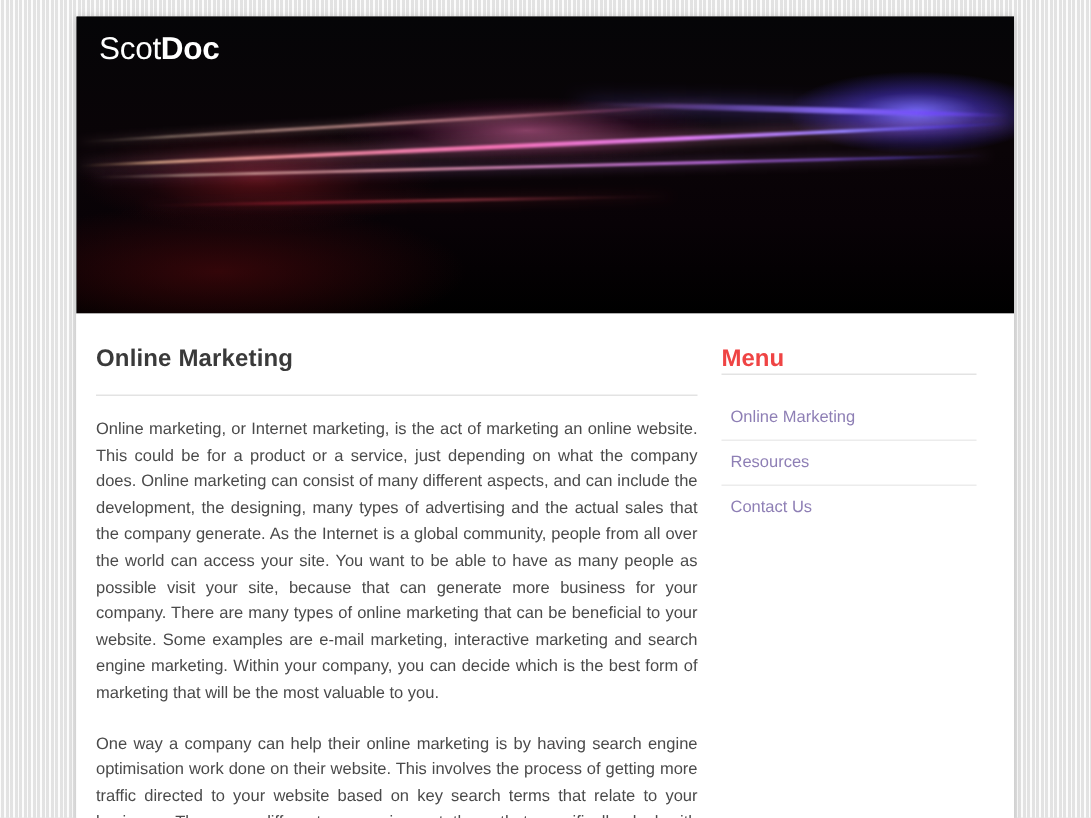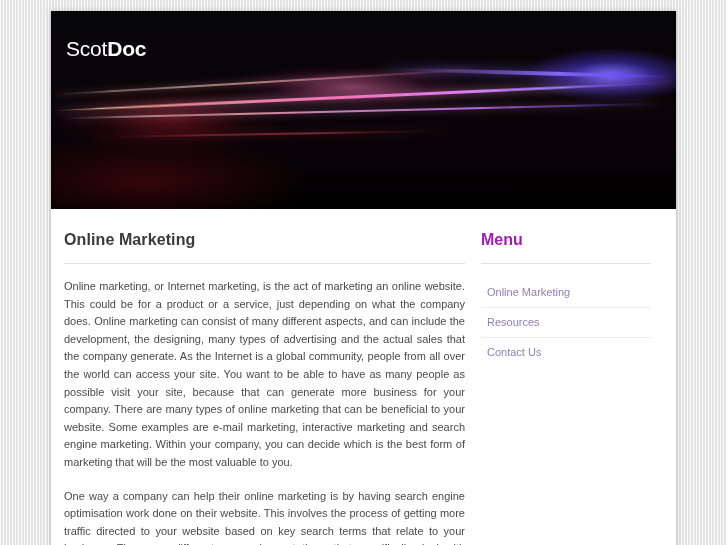--- a/index.html
+++ b/index.html
@@ -121,21 +121,21 @@
       rgba(0,0,0,0) 0%,
       rgba(200,40,60,0.45) 25%,
       rgba(255,90,110,0.45) 60%,
       rgba(120,10,30,0) 100%);
     transform: rotate(-1deg);
     box-shadow: 0 0 8px rgba(220,60,70,0.35);
   }
   .logo {
     position: absolute;
     left: 15px;
-    top: 26px;
+    top: 10px;
     z-index: 4;
     font-size: 21px;
     font-weight: bold;
     letter-spacing: -0.2px;
     color: #ffffff;
     font-family: "Liberation Sans", sans-serif;
   }
   .logo .light { color: #ffffff; font-weight: normal; }
   .logo .bold { color: #ffffff; font-weight: bold; }
 
@@ -167,23 +167,22 @@
     text-align: justify;
     margin: 0 0 16px 0;
   }
   .sidebar {
     width: 180px;
     padding: 14px 10px 0 0;
   }
   .menu-title {
     font-size: 16px;
     font-weight: bold;
-    color: #a21caf;
+    color: #ef4444;
     margin: 8px 0 14px 0;
-    padding-bottom: 14px;
     border-bottom: 1px solid #e3e3e3;
   }
   .menu-list {
     list-style: none;
     margin: 0;
     padding: 0;
   }
   .menu-list li {
     border-bottom: 1px solid #ececec;
   }

